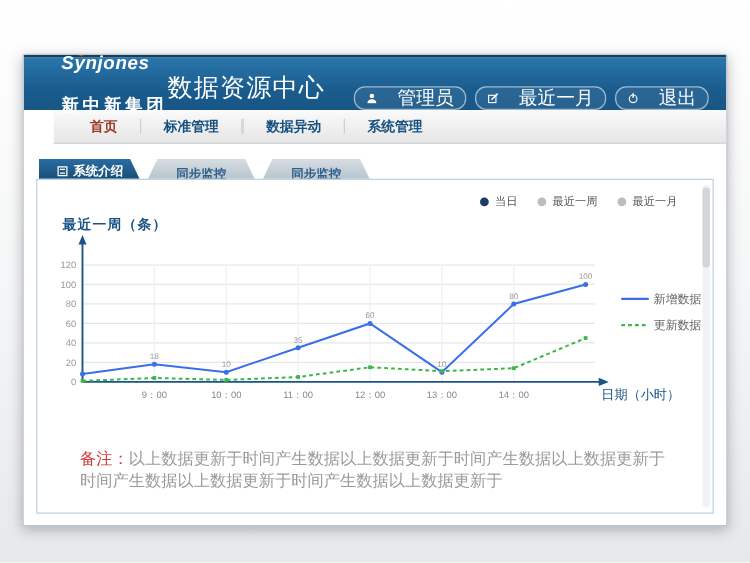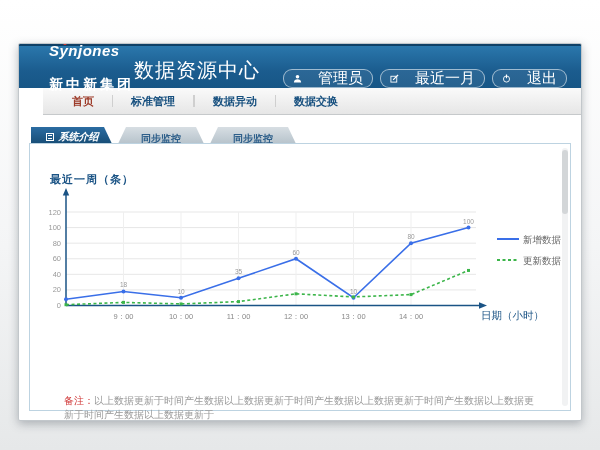--- a/index.html
+++ b/index.html
@@ -41,21 +41,20 @@
   .nav-sep{width:1px;height:12px;background:#cfcfcf;}
   
   .tabs{display:flex;margin:12px 0 0 12px;height:19px;align-items:flex-end;}
   .tab{
     height:19px;display:flex;align-items:center;justify-content:center;gap:5px;
     font-size:10px;font-weight:bold;cursor:pointer;box-sizing:border-box;
   }
   .tab.active{
     width:82px;background:linear-gradient(#2b6ca2,#154970);color:#fff;
     clip-path:polygon(0 0,calc(100% - 9px) 0,100% 100%,0 100%);
-    font-style:italic;
   }
   .tab.inactive{
     width:88px;margin-left:4px;background:linear-gradient(#d7dee3,#b2bfc8);color:#2e5f8a;
     clip-path:polygon(9px 0,calc(100% - 9px) 0,100% 100%,0 100%);
     align-items:flex-end;
   }
   .tab-icon{width:8px;height:8px;border:1px solid #fff;box-sizing:border-box;position:relative;}
   .tab-icon::before,.tab-icon::after{content:"";position:absolute;left:1px;right:1px;height:1px;background:#fff;}
   .tab-icon::before{top:1.5px;} .tab-icon::after{top:4px;}
   
@@ -64,21 +63,21 @@
     border:1px solid #bdd3e1;background:#fff;
   }
   .ylabel{position:absolute;left:20px;top:28px;font-size:11px;font-weight:bold;color:#1a5385;letter-spacing:1px;}
   .xlabel{position:absolute;left:451px;top:165px;font-size:10.5px;font-weight:normal;color:#1a5385;}
   .radio-row{position:absolute;top:11px;right:28px;display:flex;gap:16px;align-items:center;}
   .radio-item{display:flex;align-items:center;gap:5px;cursor:pointer;}
   .dot{width:7px;height:7px;border-radius:50%;background:#b7bdc1;}
   .dot.active{background:#1c3e66;}
   .radio-label{font-size:9px;color:#555;}
   #chart-svg{position:absolute;left:12px;top:43px;}
-  .note{position:absolute;left:34px;top:214px;right:30px;font-size:10px;color:#9a9a9a;line-height:1.4;margin-top:36px;}
+  .note{position:absolute;left:34px;top:214px;right:30px;font-size:13px;color:#9a9a9a;line-height:1.4;}
   .note-prefix{color:#d03a3a;}
   .vscroll{position:absolute;right:2px;top:4px;bottom:4px;width:6px;background:#f1f2f3;border-radius:3px;}
   .vscroll-thumb{position:absolute;left:0;top:2px;width:6px;height:64px;background:#d3d6d8;border-radius:3px;cursor:pointer;}
 </style>
 </head>
 <body>
 
 <div class="window">
 
   <div class="app-header">
@@ -120,37 +119,51 @@
   </div>
 
   <div class="navbar">
     <div class="nav-item active">首页</div>
     <div class="nav-sep"></div>
     <div class="nav-item">标准管理</div>
     <div class="nav-sep"></div>
     <div class="nav-sep"></div>
     <div class="nav-item">数据异动</div>
     <div class="nav-sep"></div>
-    <div class="nav-item">数据交换</div>
+    <div class="nav-item">系统管理</div>
   </div>
 
   <div class="tabs">
     <div class="tab active">
       <span class="tab-icon"></span>
       <span>系统介绍</span>
     </div>
     <div class="tab inactive">
       <span>同步监控</span>
     </div>
     <div class="tab inactive">
       <span>同步监控</span>
     </div>
   </div>
 
   <div class="panel">
+    <div class="radio-row">
+      <div class="radio-item">
+        <span class="dot active"></span>
+        <span class="radio-label">当日</span>
+      </div>
+      <div class="radio-item">
+        <span class="dot"></span>
+        <span class="radio-label">最近一周</span>
+      </div>
+      <div class="radio-item">
+        <span class="dot"></span>
+        <span class="radio-label">最近一月</span>
+      </div>
+    </div>
 
     <div class="ylabel">最近一周（条）</div>
     <svg id="chart-svg" width="520" height="160" viewBox="0 0 520 160">
         <line x1="24" y1="102.91666666666667" x2="434" y2="102.91666666666667" stroke="#e7e7e7" stroke-width="1"></line>
         <line x1="24" y1="87.33333333333333" x2="434" y2="87.33333333333333" stroke="#e7e7e7" stroke-width="1"></line>
         <line x1="24" y1="71.75" x2="434" y2="71.75" stroke="#e7e7e7" stroke-width="1"></line>
         <line x1="24" y1="56.166666666666664" x2="434" y2="56.166666666666664" stroke="#e7e7e7" stroke-width="1"></line>
         <line x1="24" y1="40.58333333333333" x2="434" y2="40.58333333333333" stroke="#e7e7e7" stroke-width="1"></line>
         <line x1="24" y1="25" x2="434" y2="25" stroke="#e7e7e7" stroke-width="1"></line>
         <line x1="81.5" y1="25" x2="81.5" y2="118.5" stroke="#efefef" stroke-width="1"></line>

